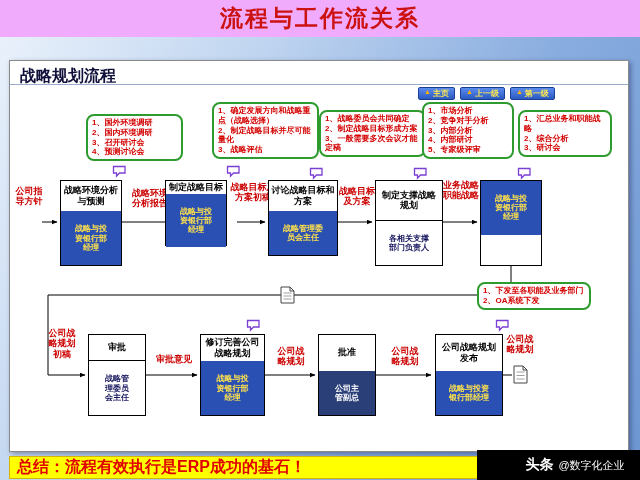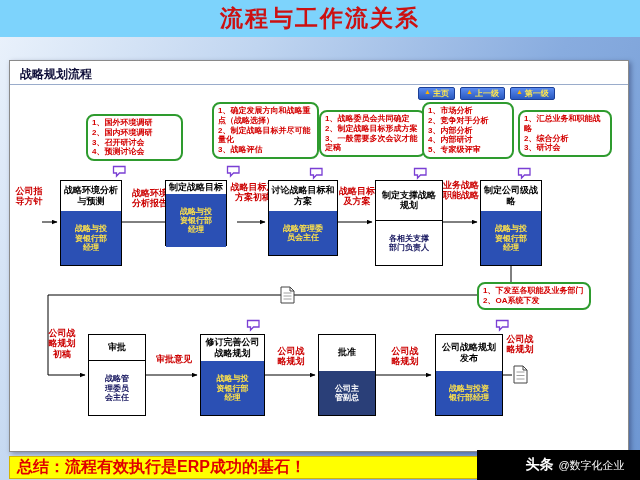--- a/index.html
+++ b/index.html
@@ -1,24 +1,24 @@
 <!DOCTYPE html>
 <html><head>
 <meta charset="utf-8">
 <style>
   * { box-sizing: border-box; }
   body { margin:0; font-family:"Liberation Sans","DejaVu Sans",sans-serif; }
-  #page { position:relative; width:640px; height:480px; background:#7dd3fc; overflow:hidden; }
+  #page { position:relative; width:640px; height:480px; background:#f0abfc; overflow:hidden; }
   .bg { position:absolute; left:0; top:37px; width:640px; height:443px;
         background:linear-gradient(118deg,#e9f1fb 0%,#c0d5f0 30%,#88acdf 65%,#6d96d2 100%); }
   .title { position:absolute; left:0; top:3px; width:100%; margin:0; text-align:center;
            font-size:23px; font-weight:bold; color:#cc1111; letter-spacing:2px; }
   .panel { position:absolute; left:9px; top:60px; width:620px; height:392px; background:#fff;
            border:1px solid #8a8a8a; box-shadow:2px 2px 5px rgba(0,0,40,.35); }
-  .panel-title { position:absolute; left:20px; top:66px; font-size:12px; font-weight:bold; color:#10103a; }
+  .panel-title { position:absolute; left:20px; top:66px; font-size:16px; font-weight:bold; color:#10103a; }
   .panel-sep { position:absolute; left:10px; top:84px; width:618px; height:1px; background:#9aaccb; }
   .nav { position:absolute; left:418px; top:87px; display:flex; gap:5px; }
   .nav button { display:flex; gap:2px; height:13px; padding:0 5px; font-size:8px;
                 color:#ffe84d; background:linear-gradient(#5c8cf0,#2a59c0); border:1px solid #1c3f96;
                 border-radius:2px; cursor:pointer; font-family:inherit; font-weight:bold; }
   .nav .arr { color:#ffb000; font-size:7px; line-height:1; }
   .wires { position:absolute; left:0; top:0; }
   .pbox { position:absolute; background:#fff; border:1px solid #000; display:flex; flex-direction:column; }
   .plbl { flex:1; display:flex; align-items:center; justify-content:center; text-align:center;
           font-size:9px; font-weight:bold; color:#000; line-height:1.2; padding:1px 2px; }
@@ -139,21 +139,20 @@
   </div>
   <div class="pbox" style="left:268px;top:180px;width:70px;height:76px">
     <div class="plbl">讨论战略目标和方案</div>
     <div class="prole blue">战略管理委员会主任</div>
   </div>
   <div class="pbox" style="left:375px;top:180px;width:68px;height:86px">
     <div class="plbl">制定支撑战略规划</div>
     <div class="prole plain">各相关支撑部门负责人</div>
   </div>
   <div class="pbox" style="left:480px;top:180px;width:62px;height:86px">
-    <div class="plbl">制定公司级战略</div>
     <div class="prole blue">战略与投资银行部经理</div>
   </div>
 
   <div class="pbox" style="left:88px;top:334px;width:58px;height:82px">
     <div class="plbl">审批</div>
     <div class="prole plain">战略管理委员会主任</div>
   </div>
   <div class="pbox" style="left:200px;top:334px;width:65px;height:82px">
     <div class="plbl">修订完善公司战略规划</div>
     <div class="prole blue">战略与投资银行部经理</div>

